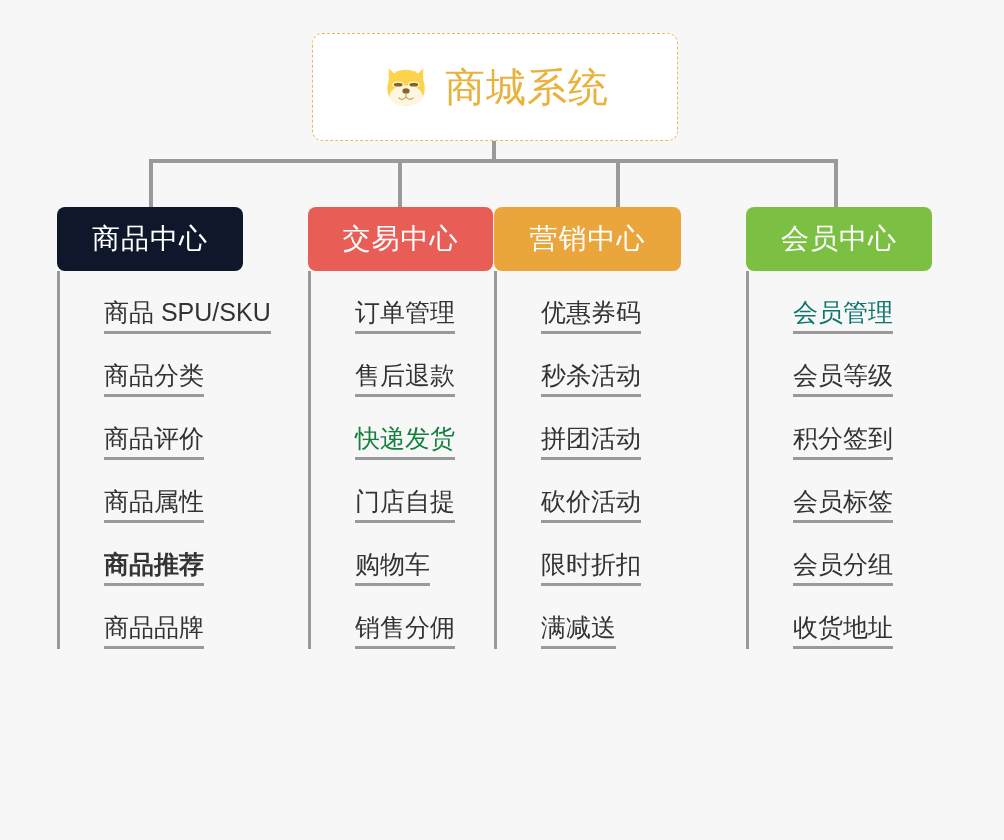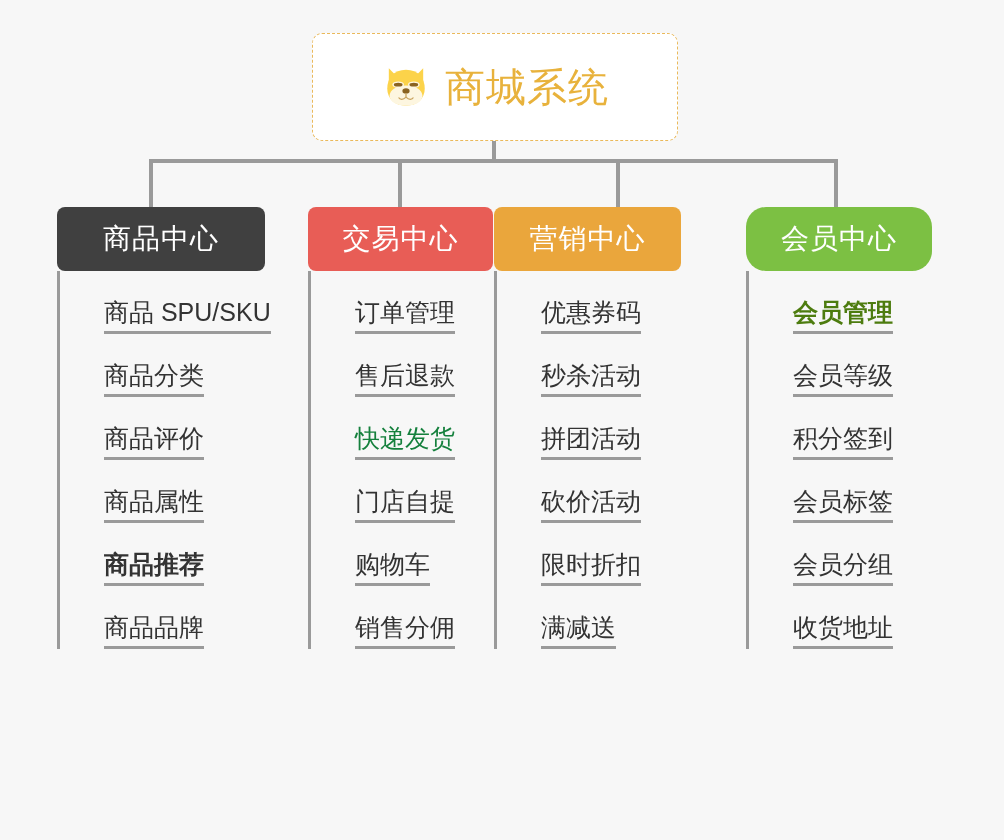--- a/index.html
+++ b/index.html
@@ -153,21 +153,21 @@
   </div>
 
   <div class="conn conn-stem" style="background: rgb(154, 154, 154);"></div>
   <div class="conn conn-bus" style="background: rgb(154, 154, 154);"></div>
   <div class="conn conn-drop drop-0" style="background: rgb(154, 154, 154);"></div>
   <div class="conn conn-drop drop-1" style="background: rgb(154, 154, 154);"></div>
   <div class="conn conn-drop drop-2" style="background: rgb(154, 154, 154);"></div>
   <div class="conn conn-drop drop-3" style="background: rgb(154, 154, 154);"></div>
 
   <div class="branch branch-0">
-    <div class="branch-header" style="background: #404040; width: 208px;">商品中心</div>
+    <div class="branch-header" style="background: #0f172a; width: 186px;">商品中心</div>
     <div class="leaf-list" style="border-left-color: rgb(154, 154, 154);">
       <div class="leaf-item">
           <span class="leaf-label" style="border-bottom-color: rgb(154, 154, 154); color: rgb(51, 51, 51);">商品 SPU/SKU</span>
         </div>
       <div class="leaf-item">
           <span class="leaf-label" style="border-bottom-color: rgb(154, 154, 154); color: rgb(51, 51, 51);">商品分类</span>
         </div>
       <div class="leaf-item">
           <span class="leaf-label" style="border-bottom-color: rgb(154, 154, 154); color: rgb(51, 51, 51);">商品评价</span>
         </div>
@@ -225,24 +225,24 @@
       <div class="leaf-item">
           <span class="leaf-label" style="border-bottom-color: rgb(154, 154, 154); color: rgb(51, 51, 51);">限时折扣</span>
         </div>
       <div class="leaf-item">
           <span class="leaf-label" style="border-bottom-color: rgb(154, 154, 154); color: rgb(51, 51, 51);">满减送</span>
         </div>
     </div>
   </div>
 
   <div class="branch branch-3">
-    <div class="branch-header" style="background: rgb(124, 192, 67); width: 186px; border-radius: 20px;">会员中心</div>
+    <div class="branch-header" style="background: rgb(124, 192, 67); width: 186px;">会员中心</div>
     <div class="leaf-list" style="border-left-color: rgb(154, 154, 154);">
       <div class="leaf-item">
-          <span class="leaf-label" style="border-bottom-color: rgb(154, 154, 154); color: #4d7c0f; font-weight: bold;">会员管理</span>
+          <span class="leaf-label" style="border-bottom-color: rgb(154, 154, 154); color: #0f766e;">会员管理</span>
         </div>
       <div class="leaf-item">
           <span class="leaf-label" style="border-bottom-color: rgb(154, 154, 154); color: rgb(51, 51, 51);">会员等级</span>
         </div>
       <div class="leaf-item">
           <span class="leaf-label" style="border-bottom-color: rgb(154, 154, 154); color: rgb(51, 51, 51);">积分签到</span>
         </div>
       <div class="leaf-item">
           <span class="leaf-label" style="border-bottom-color: rgb(154, 154, 154); color: rgb(51, 51, 51);">会员标签</span>
         </div>

